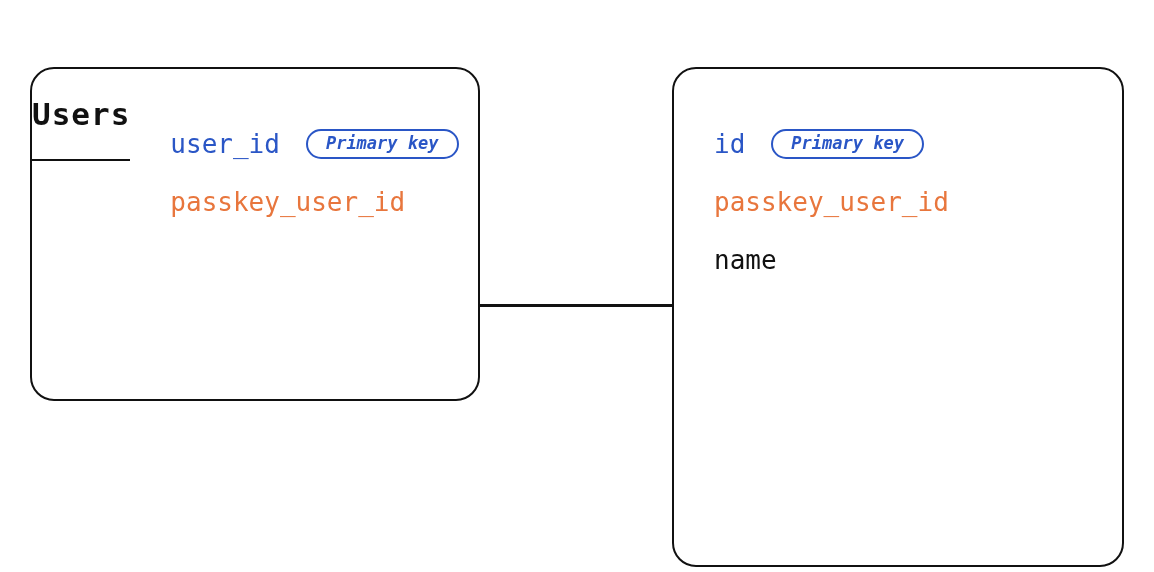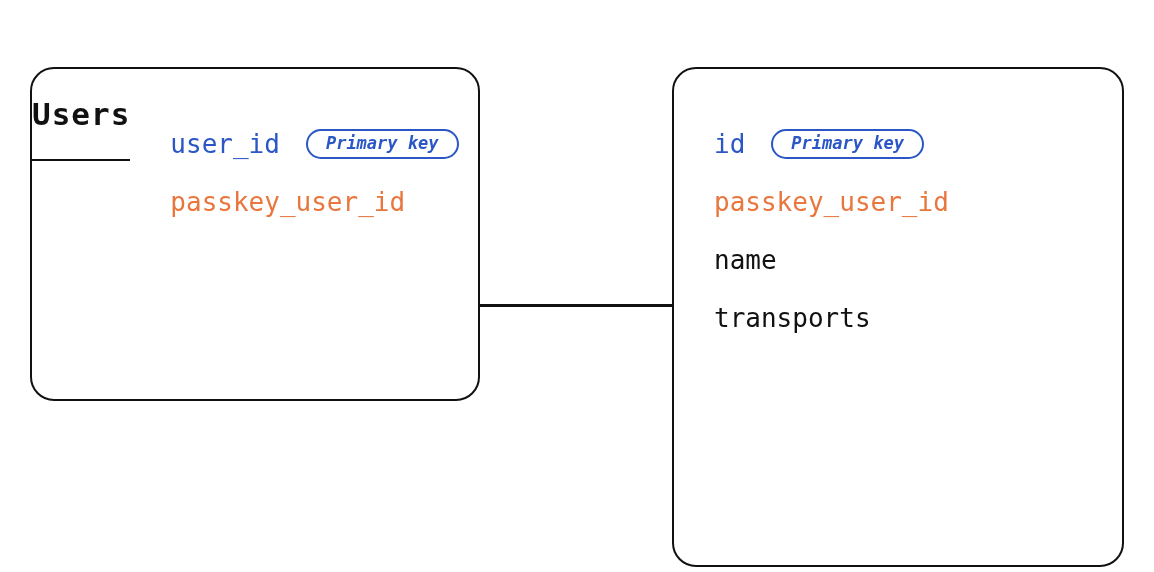--- a/index.html
+++ b/index.html
@@ -122,19 +122,16 @@
       <div class="field-row">
         <span class="field-name f-blue">id</span>
         <span class="pk-badge">Primary key</span>
       </div>
       <div class="field-row">
         <span class="field-name f-orange">passkey_user_id</span>
       </div>
       <div class="field-row">
         <span class="field-name">name</span>
       </div>
-      <div class="field-row">
-        <span class="field-name">transports</span>
-      </div>
     </div>
   </div>
 
 </div>
 
 </body></html>

